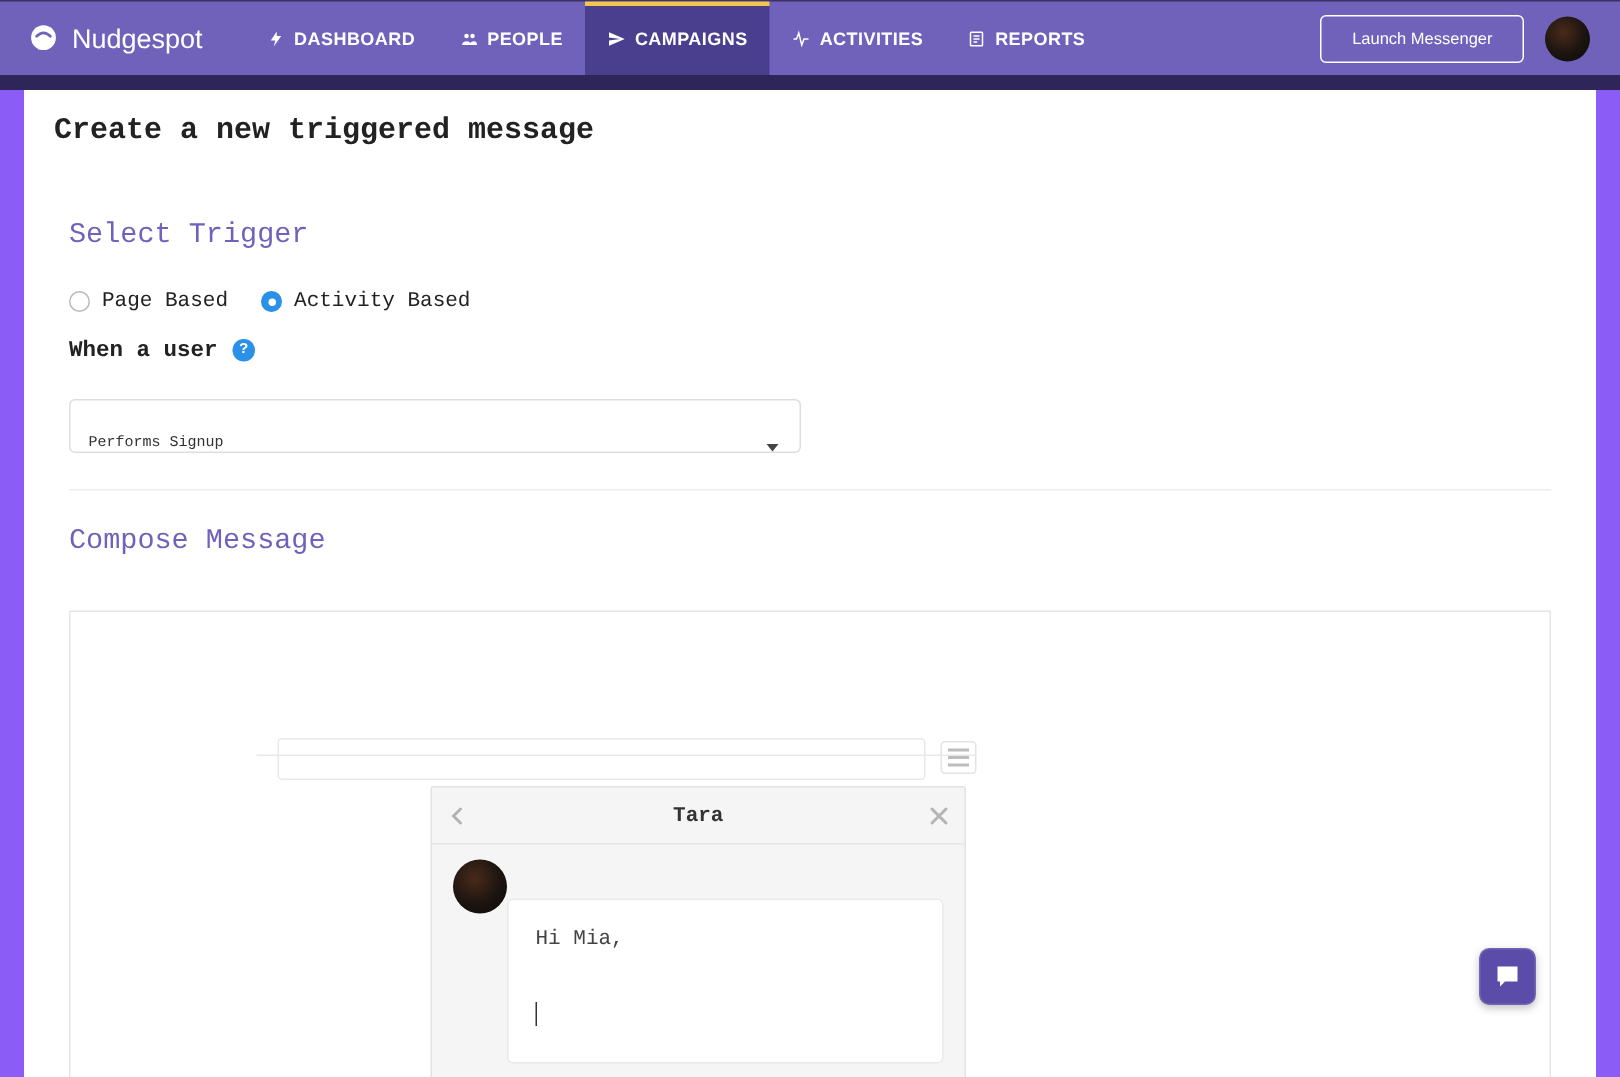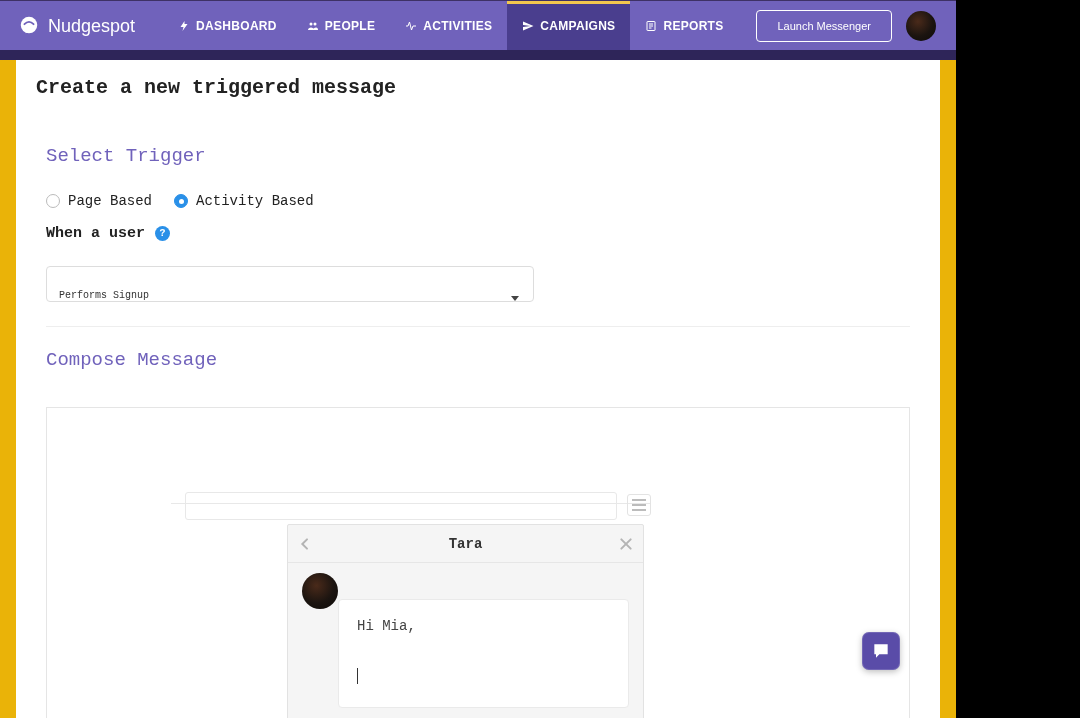--- a/index.html
+++ b/index.html
@@ -4,22 +4,22 @@
 <style>
 * { box-sizing: border-box; margin: 0; padding: 0; }
 body {
   font-family: -apple-system, BlinkMacSystemFont, "Segoe UI", Helvetica, Arial, sans-serif;
   background: #000;
   width: 1080px;
   height: 718px;
   overflow: hidden;
 }
 .app-frame {
-  background: #eab308;
-  width: 956px;
+  background: #8b5cf6;
+  width: 1080px;
   height: 718px;
   position: relative;
 }
 .topbar {
   height: 51px;
   background: #7062bb;
   display: flex;
   align-items: center;
   border-top: 1px solid #3e3165;
 }
@@ -350,35 +350,35 @@
       <div class="nav-item">
         <span class="nav-icon">
             <svg viewBox="0 0 24 24" width="12" height="12" fill="#fff">
               <circle cx="8" cy="8" r="3"></circle>
               <circle cx="16" cy="8" r="3"></circle>
               <path d="M2 20c0-3 3-5 6-5s6 2 6 5M12 20c0-3 3-5 6-5s4 2 4 5"></path>
             </svg>
           </span>
         <span>PEOPLE</span>
       </div>
+      <div class="nav-item active">
+        <span class="nav-icon">
+            <svg viewBox="0 0 24 24" width="12" height="12" fill="#fff">
+              <path d="M2 21l21-9L2 3v7l15 2-15 2z"></path>
+            </svg>
+          </span>
+        <span>CAMPAIGNS</span>
+      </div>
       <div class="nav-item">
         <span class="nav-icon">
             <svg viewBox="0 0 24 24" width="12" height="12" fill="none" stroke="#fff" stroke-width="2">
               <path d="M2 12h4l3-8 4 16 3-8h6"></path>
             </svg>
           </span>
         <span>ACTIVITIES</span>
-      </div>
-      <div class="nav-item active">
-        <span class="nav-icon">
-            <svg viewBox="0 0 24 24" width="12" height="12" fill="#fff">
-              <path d="M2 21l21-9L2 3v7l15 2-15 2z"></path>
-            </svg>
-          </span>
-        <span>CAMPAIGNS</span>
       </div>
       <div class="nav-item">
         <span class="nav-icon">
             <svg viewBox="0 0 24 24" width="12" height="12" fill="none" stroke="#fff" stroke-width="2">
               <rect x="4" y="3" width="16" height="18" rx="1"></rect>
               <path d="M8 8h8M8 12h8M8 16h5"></path>
             </svg>
           </span>
         <span>REPORTS</span>
       </div>

